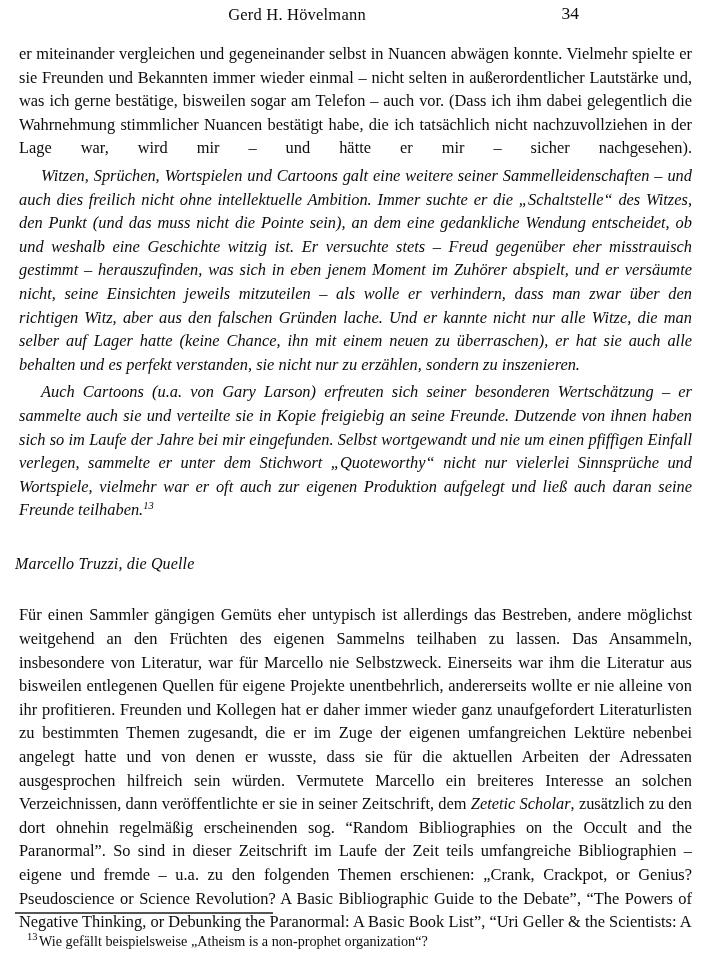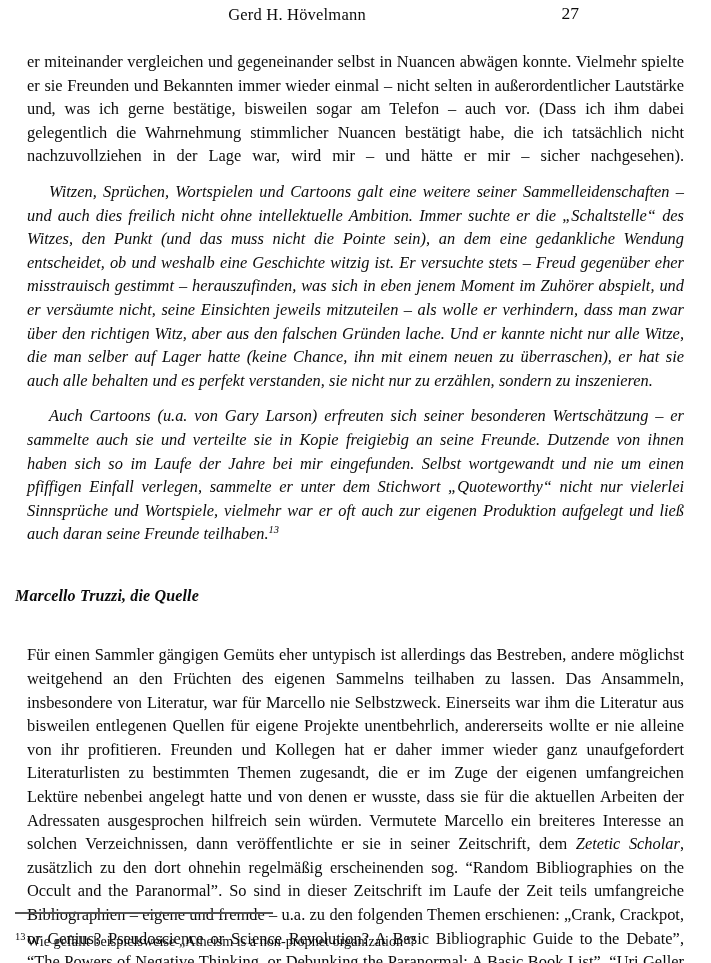--- a/index.html
+++ b/index.html
@@ -50,21 +50,21 @@
 
   
   .text-block {
     position: absolute;
     left: 15px;
     top: 38px;
     width: 681px;
   }
 
   p.para {
-    margin: 12px;
+    margin: 4px;
     font-size: 16.4px;
     line-height: 23.6px;
     text-align: justify;
     text-justify: inter-word;
     hyphens: none;
     text-indent: 0;
     word-spacing: 0.1px;
   }
   p.para.indent {
     text-indent: 22px;
@@ -76,21 +76,21 @@
 
   
   p.para.force-justify {
     text-align-last: justify;
   }
 
   .section-heading {
     margin: 0;
     font-size: 16px;
     font-style: italic;
-    font-weight: bold;
+    font-weight: normal;
     line-height: 23.6px;
     letter-spacing: 0.15px;
   }
 
   .spacer-lg { height: 26px; }
   .spacer-md { height: 24px; }
 
   em.ital { }
 
   sup.fn-ref {
@@ -106,40 +106,40 @@
     top: 912px;
     width: 681px;
   }
   .footnote-rule {
     width: 258px;
     height: 2px;
     background: #555555;
     margin: 0 0 18px 0;
   }
   .footnote-text {
-    margin: 0;
+    margin: 12px;
     font-size: 14.2px;
     line-height: 19px;
     text-align: left;
   }
   .footnote-num {
     font-size: 10.5px;
     vertical-align: super;
     line-height: 0;
     margin-right: 1.5px;
   }
 </style>
 </head>
 <body>
 
 <div class="page">
 
   <div class="running-head">
     <span class="running-head-title">Gerd H. Hövelmann</span>
-    <span class="running-head-folio">27</span>
+    <span class="running-head-folio">34</span>
   </div>
 
   <div class="text-block">
 
     <p class="para force-justify">er miteinander vergleichen und gegeneinander selbst in Nuancen abwägen konnte. Vielmehr spielte er sie Freunden und Bekannten immer wieder einmal – nicht selten in außerordentlicher Lautstärke und, was ich gerne bestätige, bisweilen sogar am Telefon – auch vor. (Dass ich ihm dabei gelegentlich die Wahrnehmung stimmlicher Nuancen bestätigt habe, die ich tatsächlich nicht nachzuvollziehen in der Lage war, wird mir – und hätte er mir – sicher nachgesehen).</p>
 
     <p class="para indent">Witzen, Sprüchen, Wortspielen und Cartoons galt eine weitere seiner Sammelleidenschaften – und auch dies freilich nicht ohne intellektuelle Ambition. Immer suchte er die „Schaltstelle“ des Witzes, den Punkt (und das muss nicht die Pointe sein), an dem eine gedankliche Wendung entscheidet, ob und weshalb eine Geschichte witzig ist. Er versuchte stets – Freud gegenüber eher misstrauisch gestimmt – herauszufinden, was sich in eben jenem Moment im Zuhörer abspielt, und er versäumte nicht, seine Einsichten jeweils mitzuteilen – als wolle er verhindern, dass man zwar über den richtigen Witz, aber aus den falschen Gründen lache. Und er kannte nicht nur alle Witze, die man selber auf Lager hatte (keine Chance, ihn mit einem neuen zu überraschen), er hat sie auch alle behalten und es perfekt verstanden, sie nicht nur zu erzählen, sondern zu inszenieren.</p>
 
     <p class="para indent"><span>Auch Cartoons (u.a. von Gary Larson) erfreuten sich seiner besonderen Wertschätzung – er sammelte auch sie und verteilte sie in Kopie freigiebig an seine Freunde. Dutzende von ihnen haben sich so im Laufe der Jahre bei mir eingefunden. Selbst wortgewandt und nie um einen pfiffigen Einfall verlegen, sammelte er unter dem Stichwort „Quoteworthy“ nicht nur vielerlei Sinnsprüche und Wortspiele, vielmehr war er oft auch zur eigenen Produktion aufgelegt und ließ auch daran seine Freunde teilhaben.</span><sup class="fn-ref">13</sup></p>
 

